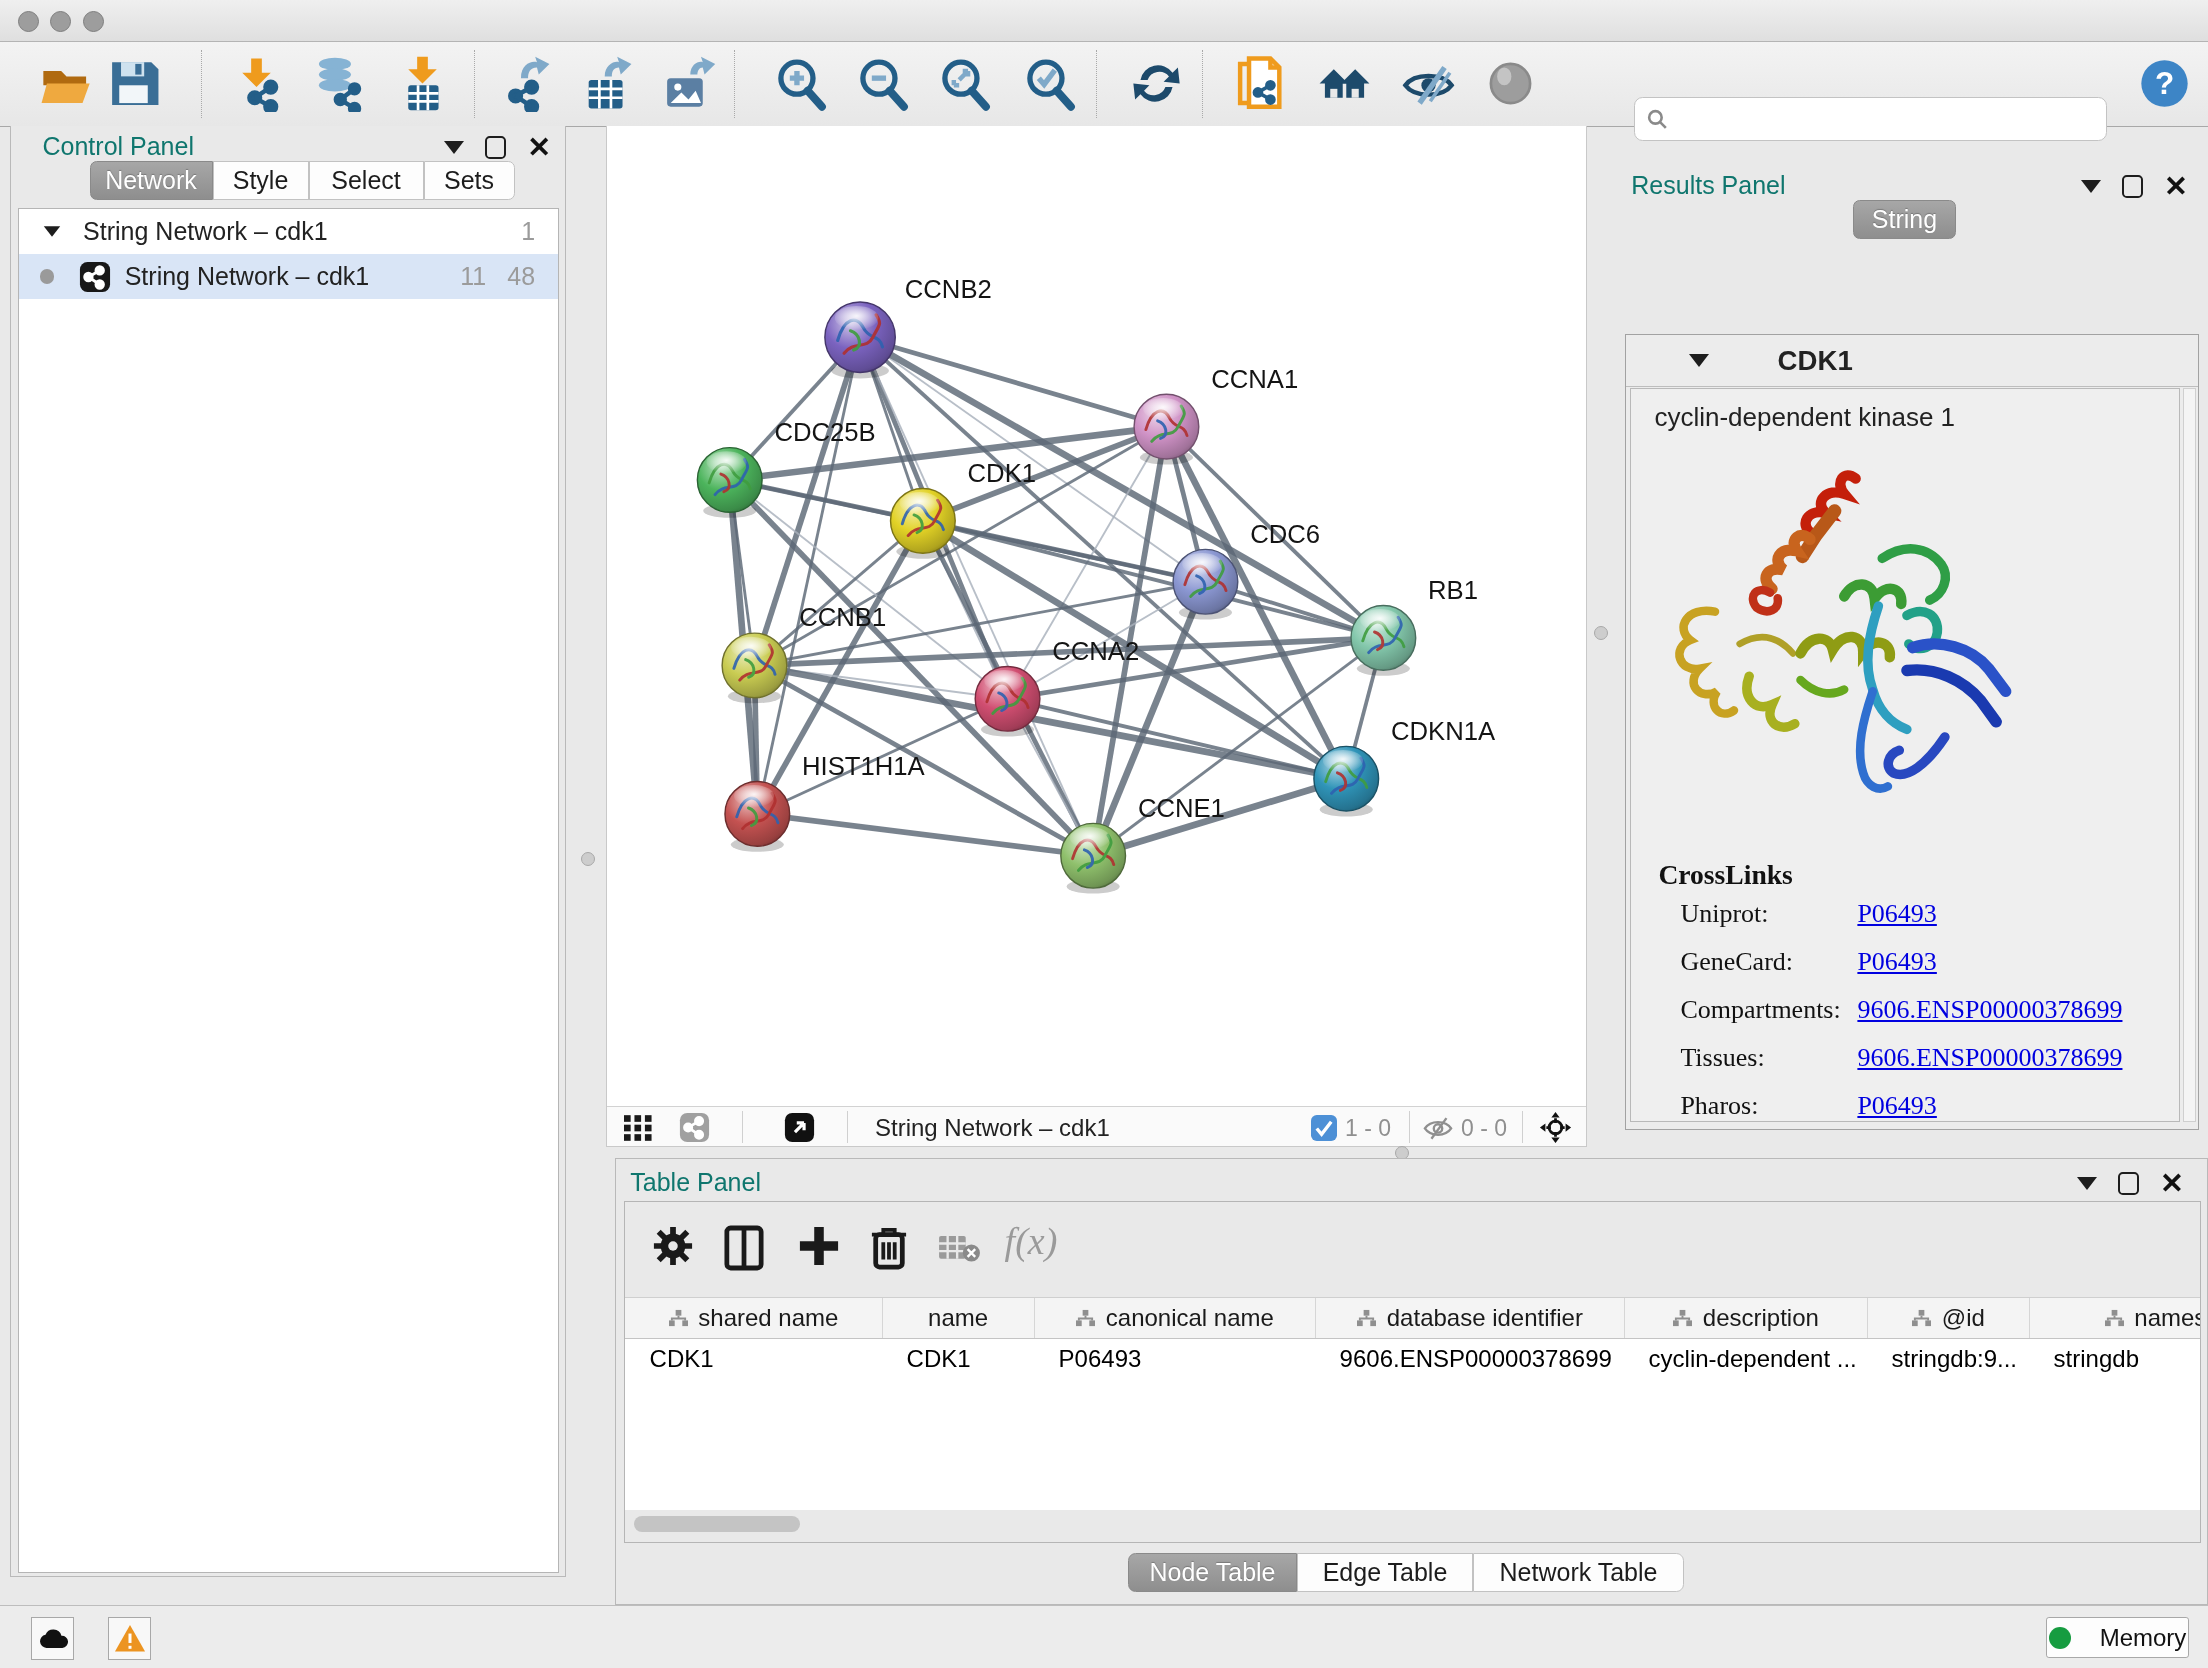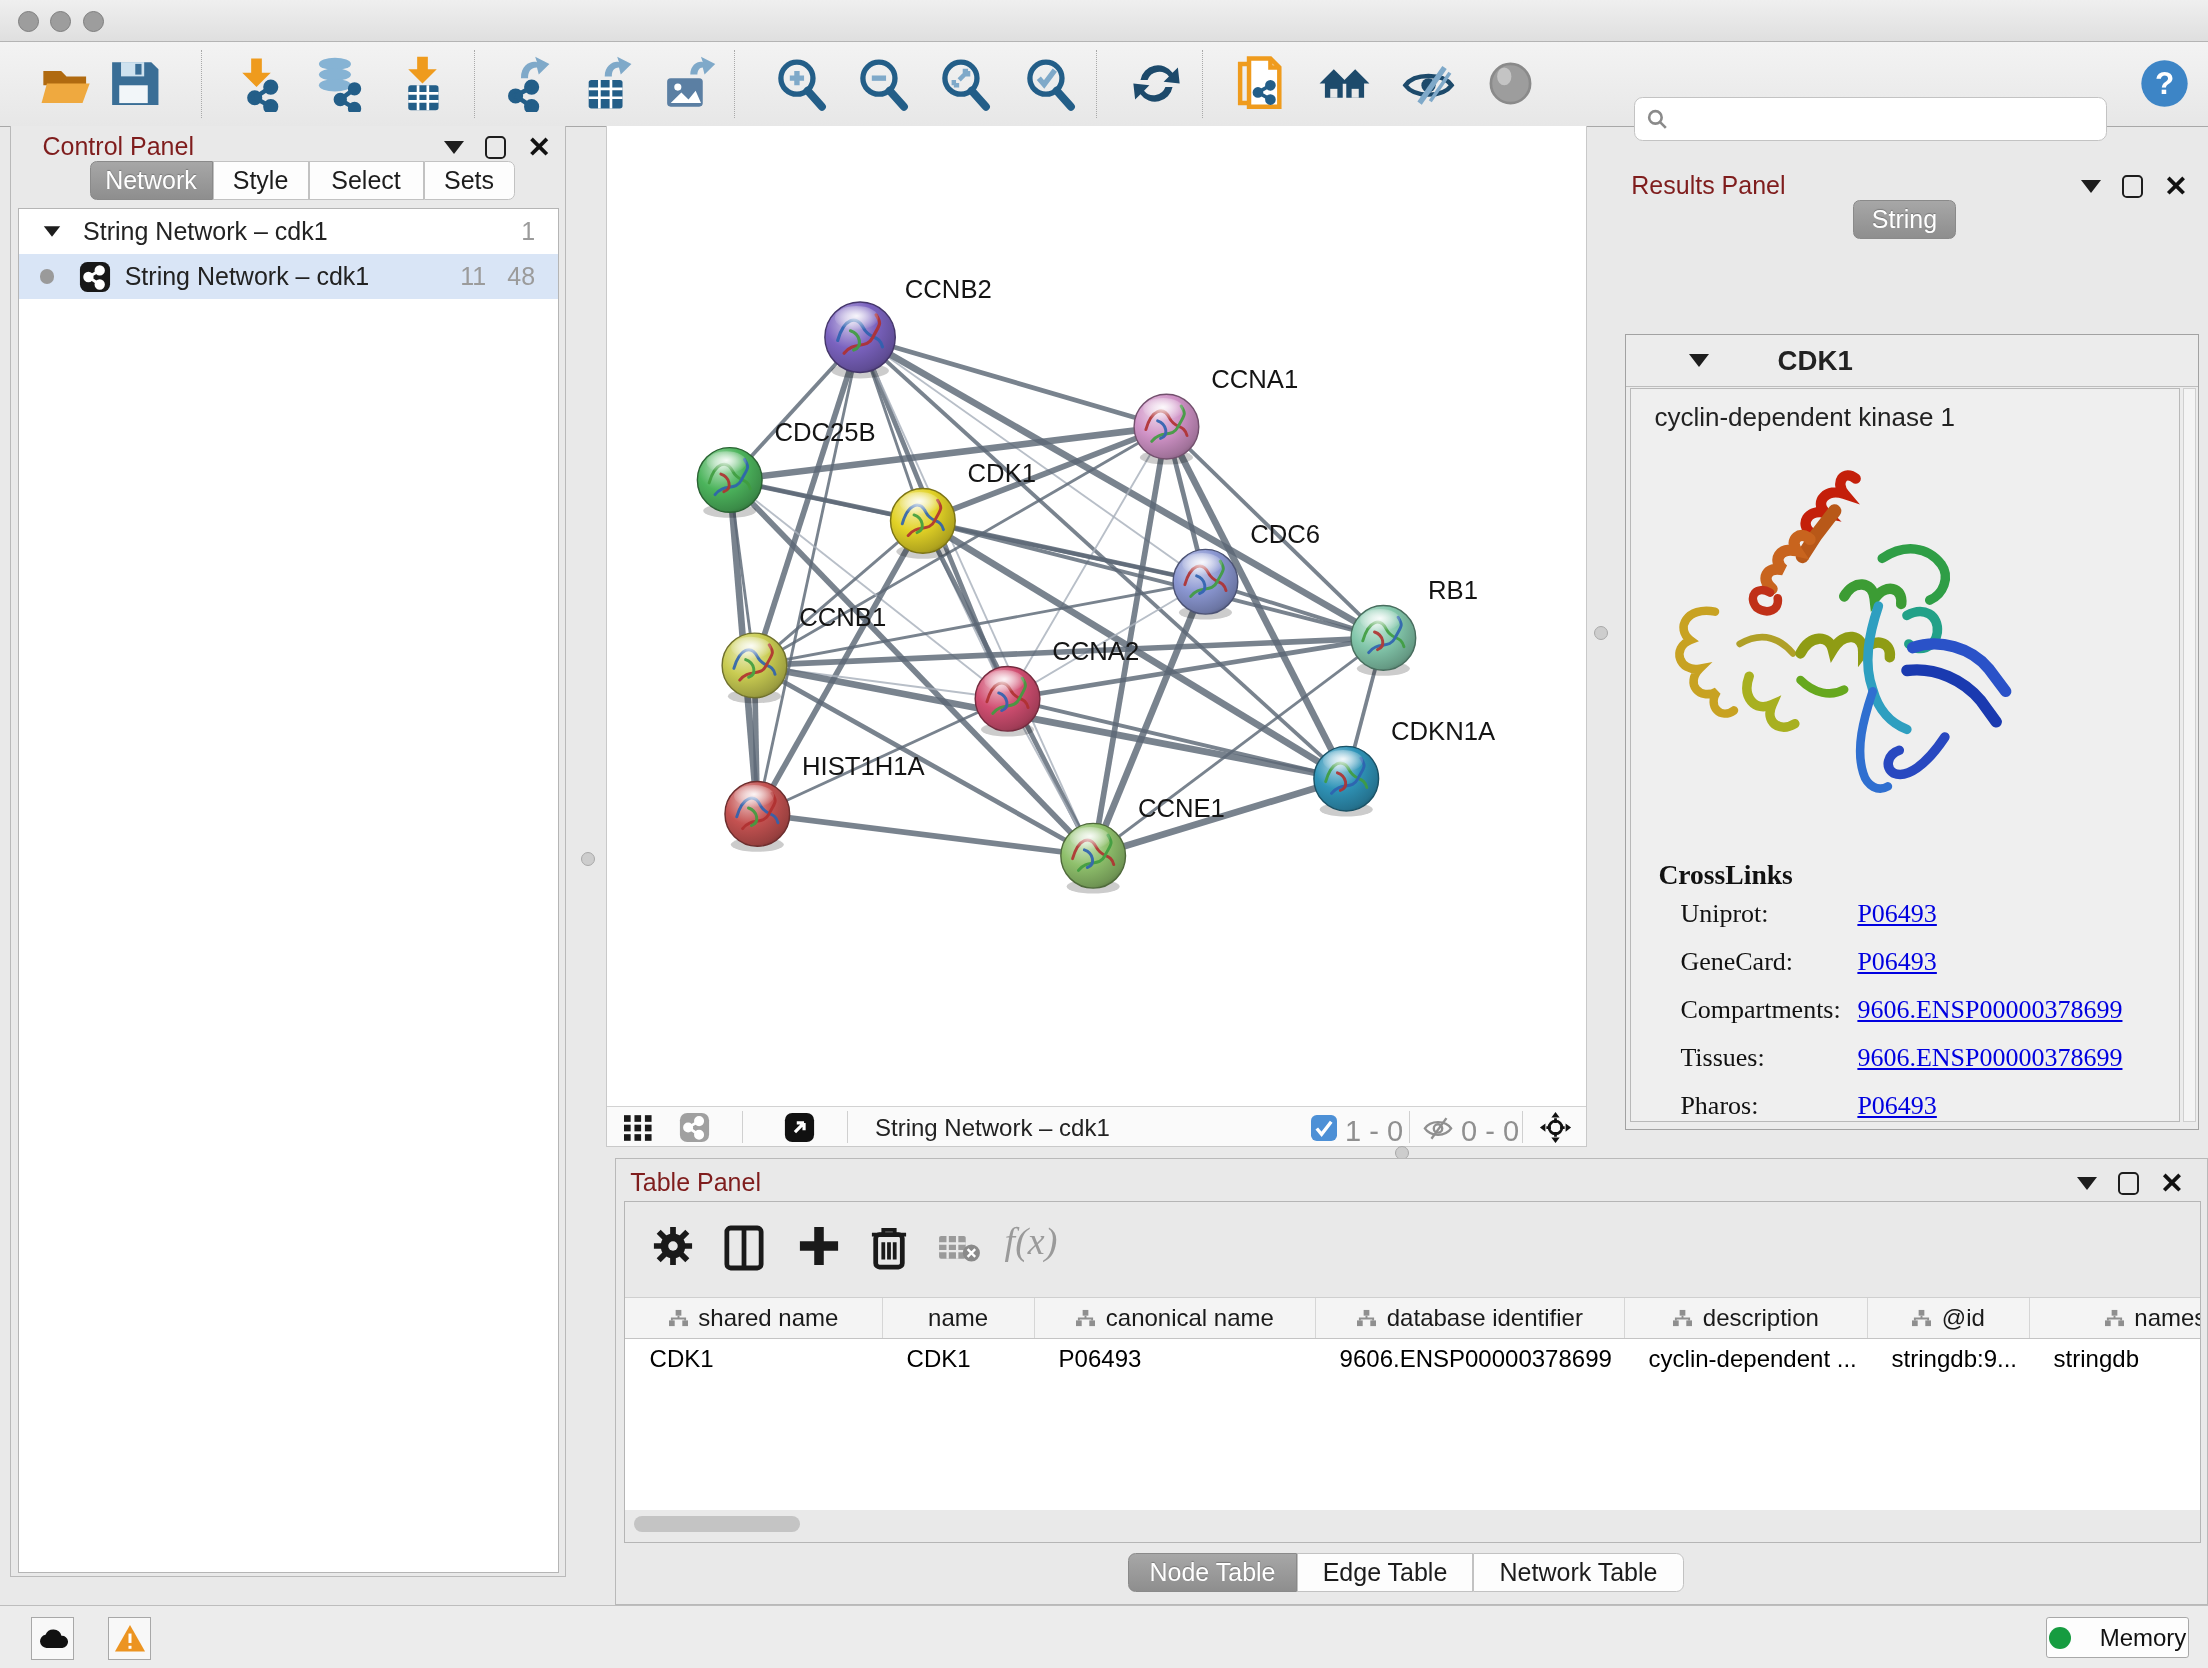--- a/index.html
+++ b/index.html
@@ -20,21 +20,21 @@
     background:linear-gradient(#f3f3f3,#e7e7e7); border-bottom:1px solid #a8a8a8; }
   .tb-ic { position:absolute; top:13.3px; width:57px; height:57px; }
   .tb-sep { position:absolute; top:7.6px; height:68px; width:0;
     border-left:1.9px dotted #a9a9a9; }
   .searchbox { position:absolute; left:1634px; top:55px; width:473px; height:44px;
     background:#fff; border:1px solid #c3c3c3; border-radius:8.6px;
     font-size:23px; padding:0 13.3px 0 46px; color:#333; }
   .search-glyph { position:absolute; left:1645px; top:65px; width:25px; height:25px; }
 
   
-  .panel-head { position:absolute; font-size:25px; color:#7f1d1d; }
+  .panel-head { position:absolute; font-size:25px; color:#0f766e; }
   .winbtns { position:absolute; display:flex; align-items:center; gap:21px; }
   .tri-down { width:0; height:0; border-left:10.5px solid transparent;
     border-right:10.5px solid transparent; border-top:13.3px solid #1d1d1d; }
   .float-box { width:21px; height:23px; border:2.9px solid #1d1d1d; border-radius:4.8px; }
   .close-x { font-size:28.5px; font-weight:bold; color:#111; line-height:23px; }
 
   .tab { height:39px; display:flex; align-items:center; justify-content:center;
     font-size:25px; border:1px solid #c2c2c2; background:#fdfdfd; color:#1c1c1c; }
   .tab.sel { background:linear-gradient(#a7a7a7,#8e8e8e); color:#fff;
     border-color:#8a8a8a; text-shadow:0 -1px 1px rgba(0,0,0,.25); }
@@ -54,21 +54,21 @@
   .tree-row.sel { background:#d9e5f6; }
   .tree-count { position:absolute; color:#9b9b9b; }
 
   
   .canvas-wrap { position:absolute; left:606px; top:126px; width:981px; height:1021px;
     background:#fff; border:1px solid #c9c9c9; border-top:none; }
   .net-navbar { position:absolute; left:0; top:980px; width:979px; height:40px;
     background:#fafafa; border-top:1px solid #d2d2d2; }
   .nav-sep { position:absolute; top:3.8px; height:32px; border-left:1px solid #d0d0d0; }
   .nav-label { position:absolute; top:6.7px; font-size:24px; color:#222; }
-  .nav-count { position:absolute; top:7.6px; font-size:29px; color:#8f8f8f; }
+  .nav-count { position:absolute; top:7.6px; font-size:23px; color:#8f8f8f; }
   .grip-dot { position:absolute; width:14.3px; height:14.3px; border-radius:50%;
     background:#cdcdcd; border:1px solid #a9a9a9; }
 
   
   .results-panel { position:absolute; left:1617px; top:126px; width:588px; height:1032px;margin-top:39px; }
   .rp-tab { position:absolute; left:236px; top:35px; width:103px; }
   .rp-box1 { position:absolute; left:7.6px; top:82px; width:574px; height:85px;
     border:1px solid #a9a9a9; background:#ececec; }
   .rp-btn { position:absolute; top:21px; height:42px; border:1px solid #bdbdbd;
     border-radius:8.6px; background:#fff; font-size:25px; display:flex;

